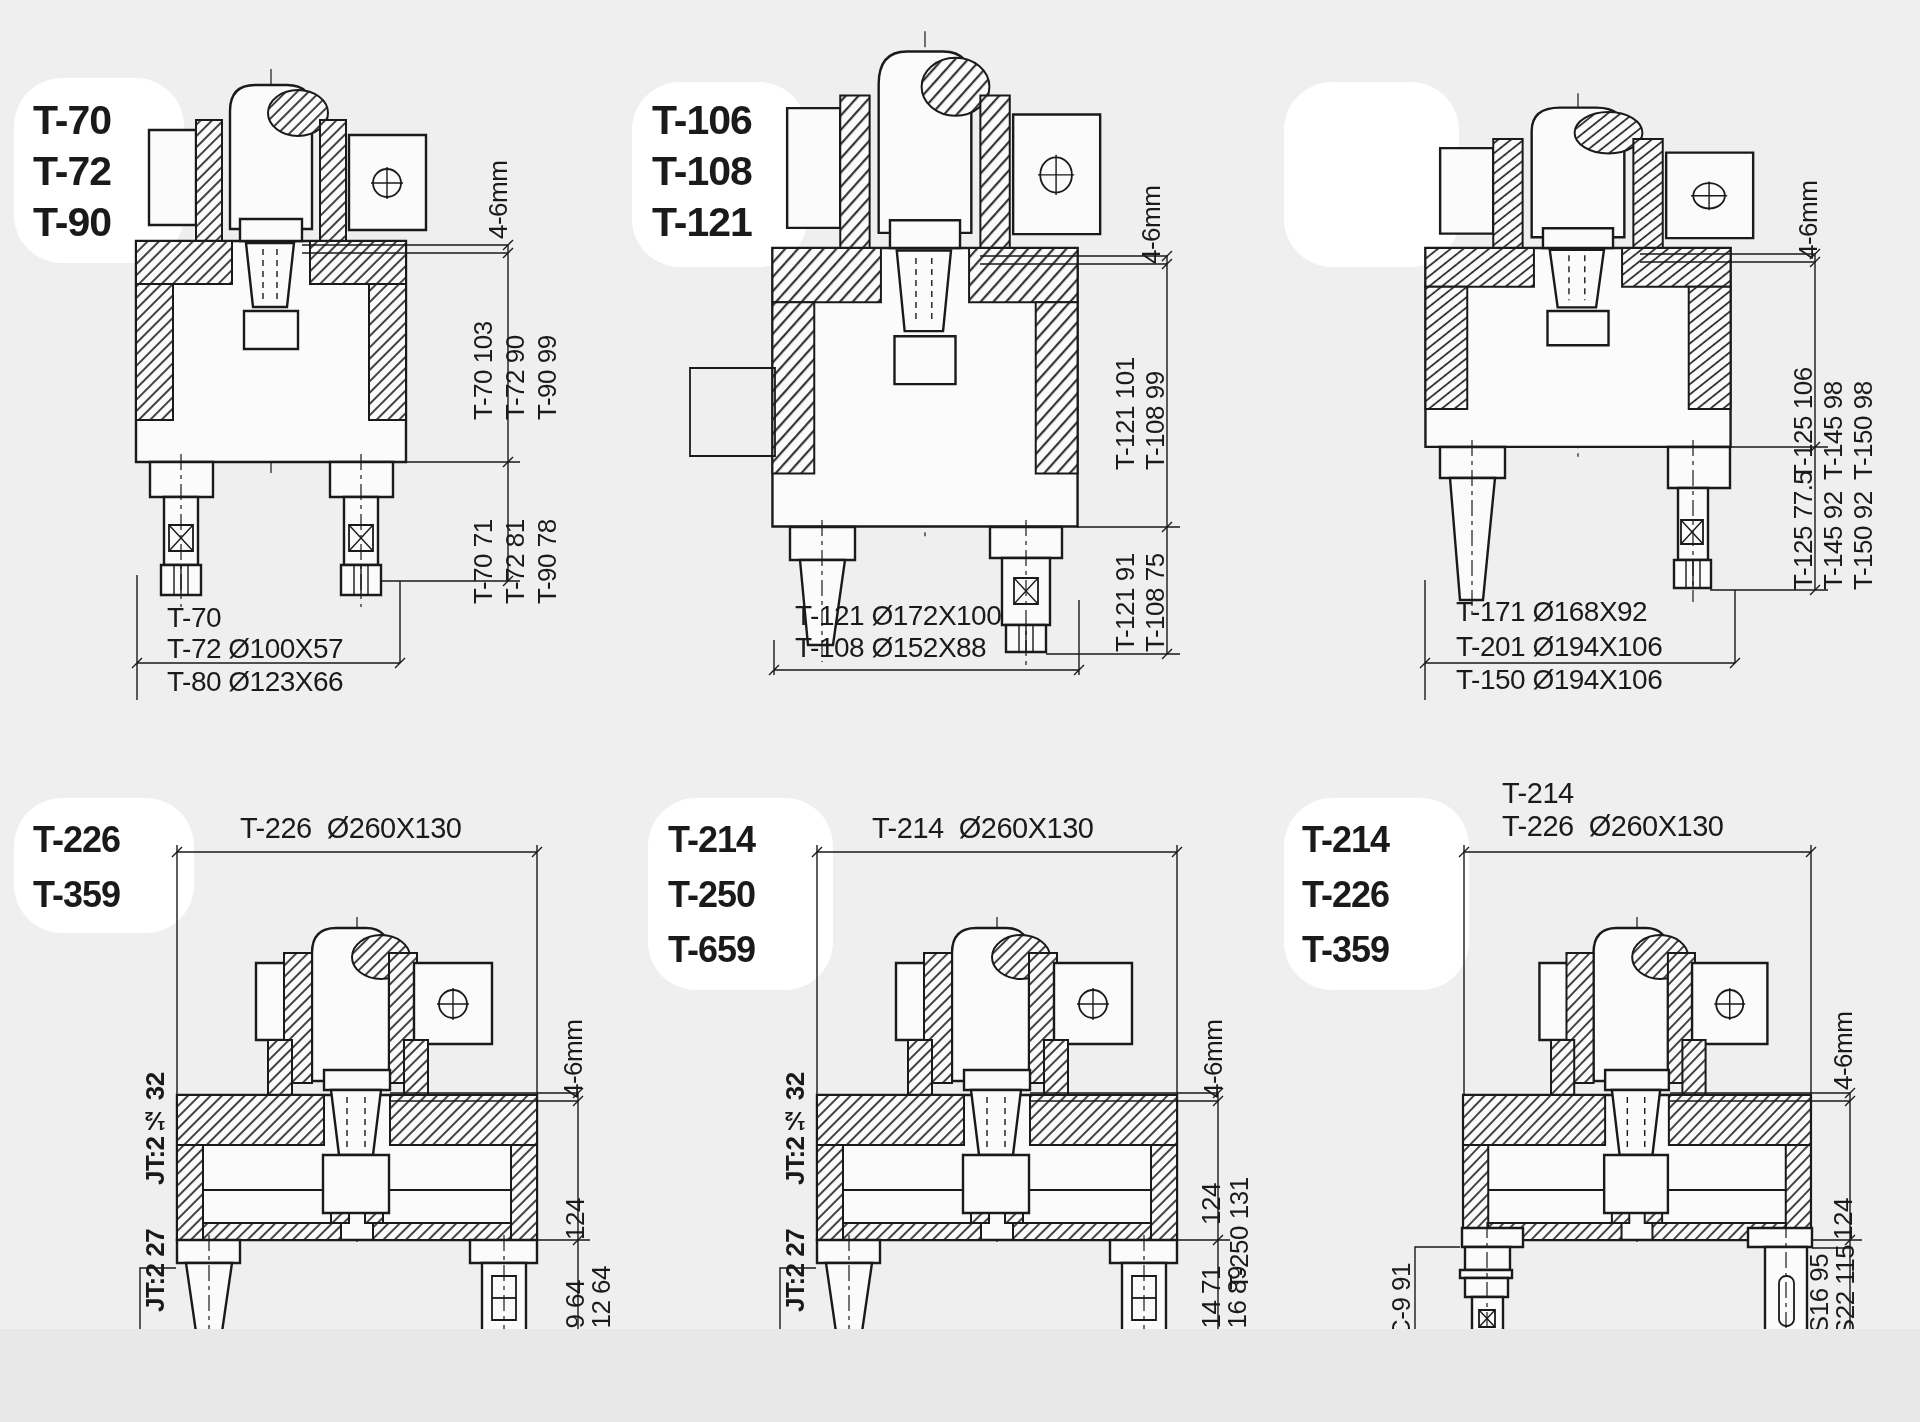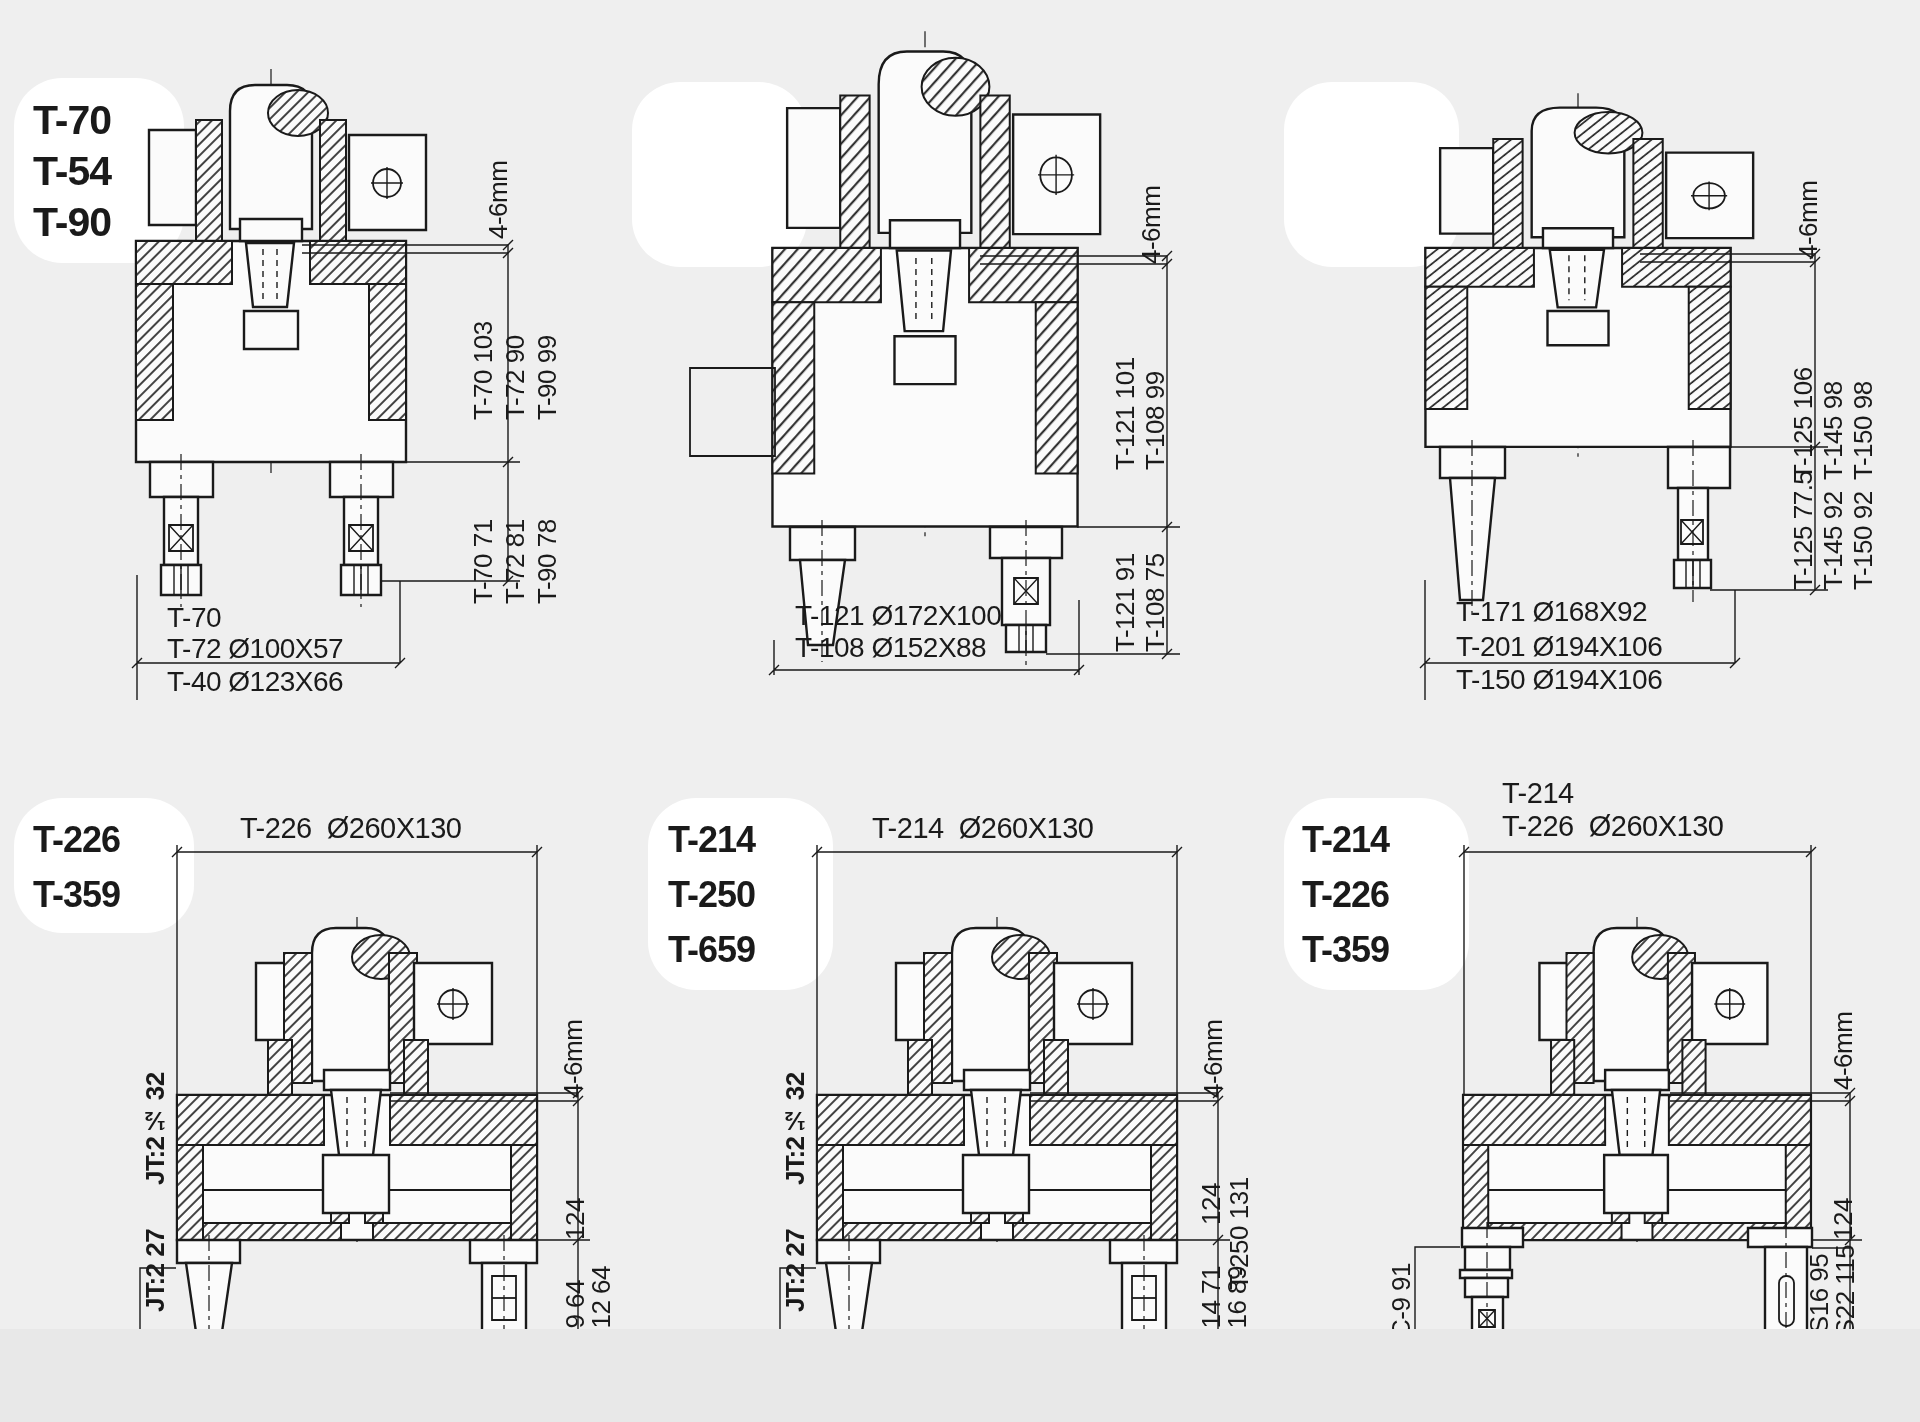--- a/index.html
+++ b/index.html
@@ -219,34 +219,39 @@
         <path class="d" d="M1464,852 H1811 M1464,845 V1095 M1811,845 V1095"></path>
         <path class="d" d="M1459,857 l10,-10 M1806,857 l10,-10"></path>
         <path class="d" d="M1670,1093 H1850 M1670,1101 H1850 M1850,1093 V1353 M1811,1240 H1862 M1812,1248 H1850 M1806,1352 H1850"></path>
         <path class="d" d="M1845,1098 l10,-10 M1845,1106 l10,-10 M1845,1245 l10,-10 M1845,1357 l10,-10"></path>
       </g>
     </g>
   </svg>
 
   <div class="models" style="left:33px;top:95px">
     <div>T-70</div>
-    <div>T-54</div>
+    <div>T-72</div>
     <div>T-90</div>
   </div>
   <div class="vtext" style="left:483px;top:139px;height:100px">4-6mm</div>
   <div class="vtext" style="left:468px;top:280px;height:140px">T-70 103</div>
   <div class="vtext" style="left:500px;top:280px;height:140px">T-72 90</div>
   <div class="vtext" style="left:532px;top:280px;height:140px">T-90 99</div>
   <div class="vtext" style="left:468px;top:464px;height:140px">T-70 71</div>
   <div class="vtext" style="left:500px;top:464px;height:140px">T-72 81</div>
   <div class="vtext" style="left:532px;top:464px;height:140px">T-90 78</div>
   <div class="dimtext" style="left:167px;top:602px">T-70</div>
   <div class="dimtext" style="left:167px;top:633px">T-72 Ø100X57</div>
-  <div class="dimtext" style="left:167px;top:666px">T-40 Ø123X66</div>
-
+  <div class="dimtext" style="left:167px;top:666px">T-80 Ø123X66</div>
+
+  <div class="models" style="left:652px;top:95px">
+    <div>T-106</div>
+    <div>T-108</div>
+    <div>T-121</div>
+  </div>
   <div class="vtext" style="left:1136px;top:174px;height:90px">4-6mm</div>
   <div class="vtext" style="left:1110px;top:330px;height:140px">T-121 101</div>
   <div class="vtext" style="left:1140px;top:330px;height:140px">T-108 99</div>
   <div class="vtext" style="left:1110px;top:512px;height:140px">T-121 91</div>
   <div class="vtext" style="left:1140px;top:512px;height:140px">T-108 75</div>
   <div class="dimtext" style="left:795px;top:600px">T-121 Ø172X100</div>
   <div class="dimtext" style="left:795px;top:632px">T-108 Ø152X88</div>
 
   <div class="vtext" style="left:1793px;top:174px;height:85px">4-6mm</div>
   <div class="vtext" style="left:1788px;top:340px;height:140px">T-125 106</div>

